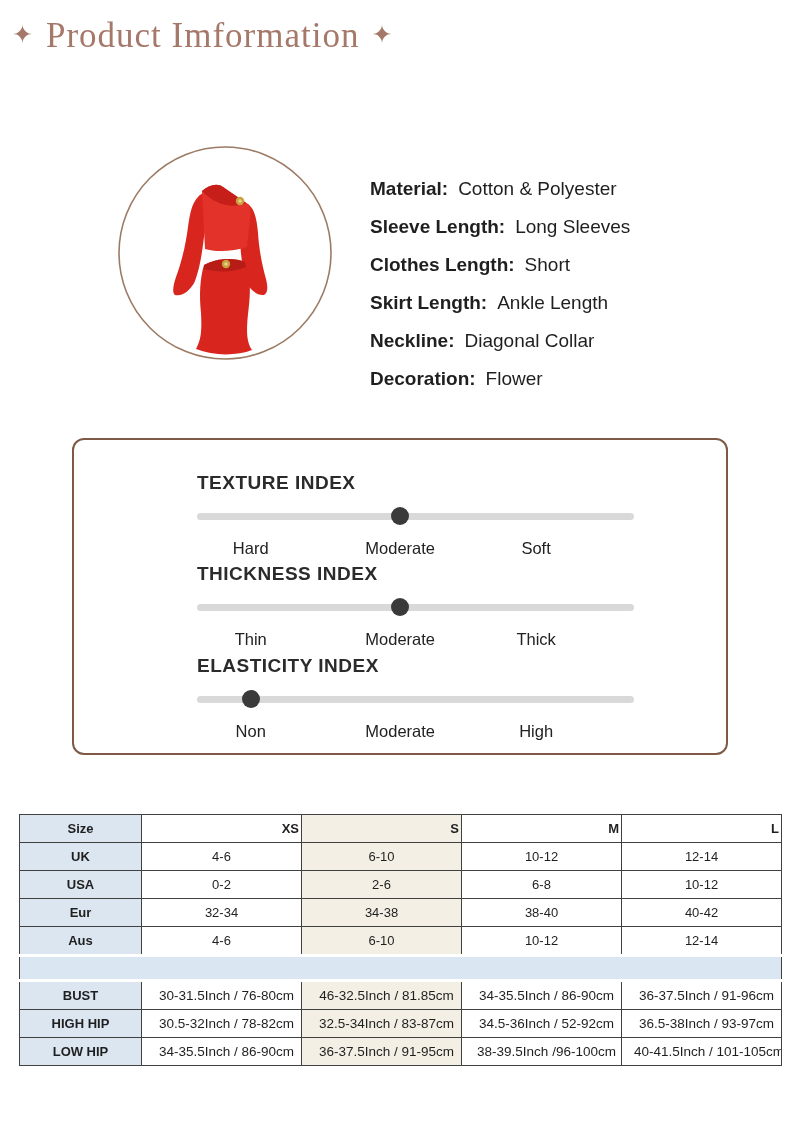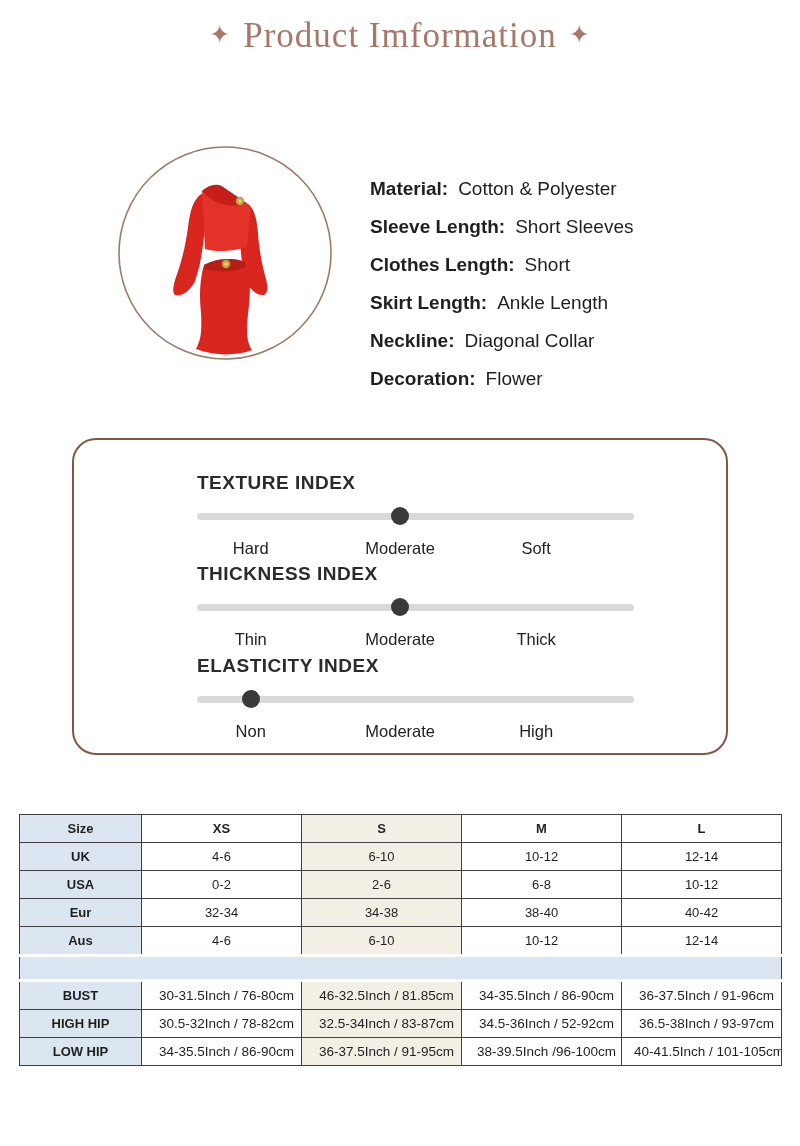--- a/index.html
+++ b/index.html
@@ -4,35 +4,35 @@
 <style>
   html,body{margin:0;padding:0;background:#ffffff;}
   .page{
     position:relative; width:800px; height:1146px; margin:0 auto;
     background:#ffffff; overflow:hidden;
     font-family:"Liberation Sans", sans-serif; color:#1f1f1f;
   }
   
   .title{
     position:absolute; top:16px; left:0; width:100%;
-    text-align:center;
+    text-align:left;
     font-family:"Liberation Serif", serif;
     font-size:35px; color:#a5786a; letter-spacing:1px;
   }
   .title .sparkle{font-size:25px; position:relative; top:-4px; padding:0 12px;}
   
   .photo-wrap{position:absolute; left:115px; top:143px; width:220px; height:220px;}
   
   .attrs{position:absolute; left:370px; top:170px;}
   .attr-row{height:38px; line-height:38px; font-size:19px; white-space:nowrap;}
   .attr-label{font-weight:bold; margin-right:10px;}
   
   .index-box{
     position:absolute; left:72px; top:438px; width:652px; height:313px;
-    border:2px solid #7e5a46; border-radius:24px; background:#ffffff;
+    border:2px solid #7e5a46; border-radius:12px; background:#ffffff;
   }
   .index-block{position:absolute; left:123px; width:437px;}
   .index-title{font-size:19px; font-weight:bold; color:#2b2b2b; letter-spacing:.5px;}
   .slider{position:relative; height:22px; margin-top:11px; cursor:pointer;}
   .slider .track{
     position:absolute; top:8px; left:0; right:0; height:7px;
     background:#d9d9d9; border-radius:4px;
   }
   .slider .dot{
     position:absolute; top:2px; width:18px; height:18px; border-radius:50%;
@@ -45,21 +45,21 @@
   .size-table{
     position:absolute; left:19px; top:814px;
     border-collapse:collapse; table-layout:fixed; width:762px;
     font-size:13px;
   }
   .size-table td{
     border:1px solid #404040; text-align:center; height:27px;
     padding:0 2px; background:#ffffff; overflow:hidden; white-space:nowrap;
   }
   .size-table td.lbl{background:#dce6f1; font-weight:bold;}
-  .size-table td.hdr{font-weight:bold;}
+  .size-table td.hdr{font-weight:bold;text-align:right;}
   .size-table td.s-col{background:#f3efe5;}
   .size-table tr.spacer td{
     background:#dbe6f3; border-top:3px solid #ffffff; border-bottom:3px solid #ffffff;
     height:22px;
   }
   .size-table .meas{font-size:13.5px;padding-left:12px;}
 </style>
 </head>
 <body>
 
@@ -85,21 +85,21 @@
 
       <circle cx="125" cy="58" r="4.2" fill="#c9a23f"></circle>
       <circle cx="125" cy="58" r="1.8" fill="#e8d08a"></circle>
       <circle cx="111" cy="121" r="4.2" fill="#c9a23f"></circle>
       <circle cx="111" cy="121" r="1.8" fill="#e8d08a"></circle>
     </svg>
   </div>
 
   <div class="attrs">
     <div class="attr-row"><span class="attr-label">Material:</span><span class="attr-value">Cotton &amp; Polyester</span></div>
-    <div class="attr-row"><span class="attr-label">Sleeve Length:</span><span class="attr-value">Short Sleeves</span></div>
+    <div class="attr-row"><span class="attr-label">Sleeve Length:</span><span class="attr-value">Long Sleeves</span></div>
     <div class="attr-row"><span class="attr-label">Clothes Length:</span><span class="attr-value">Short</span></div>
     <div class="attr-row"><span class="attr-label">Skirt Length:</span><span class="attr-value">Ankle Length</span></div>
     <div class="attr-row"><span class="attr-label">Neckline:</span><span class="attr-value">Diagonal Collar</span></div>
     <div class="attr-row"><span class="attr-label">Decoration:</span><span class="attr-value">Flower</span></div>
   </div>
 
   <div class="index-box">
 
     <div class="index-block ib-0">
       <div class="index-title">TEXTURE INDEX</div>

